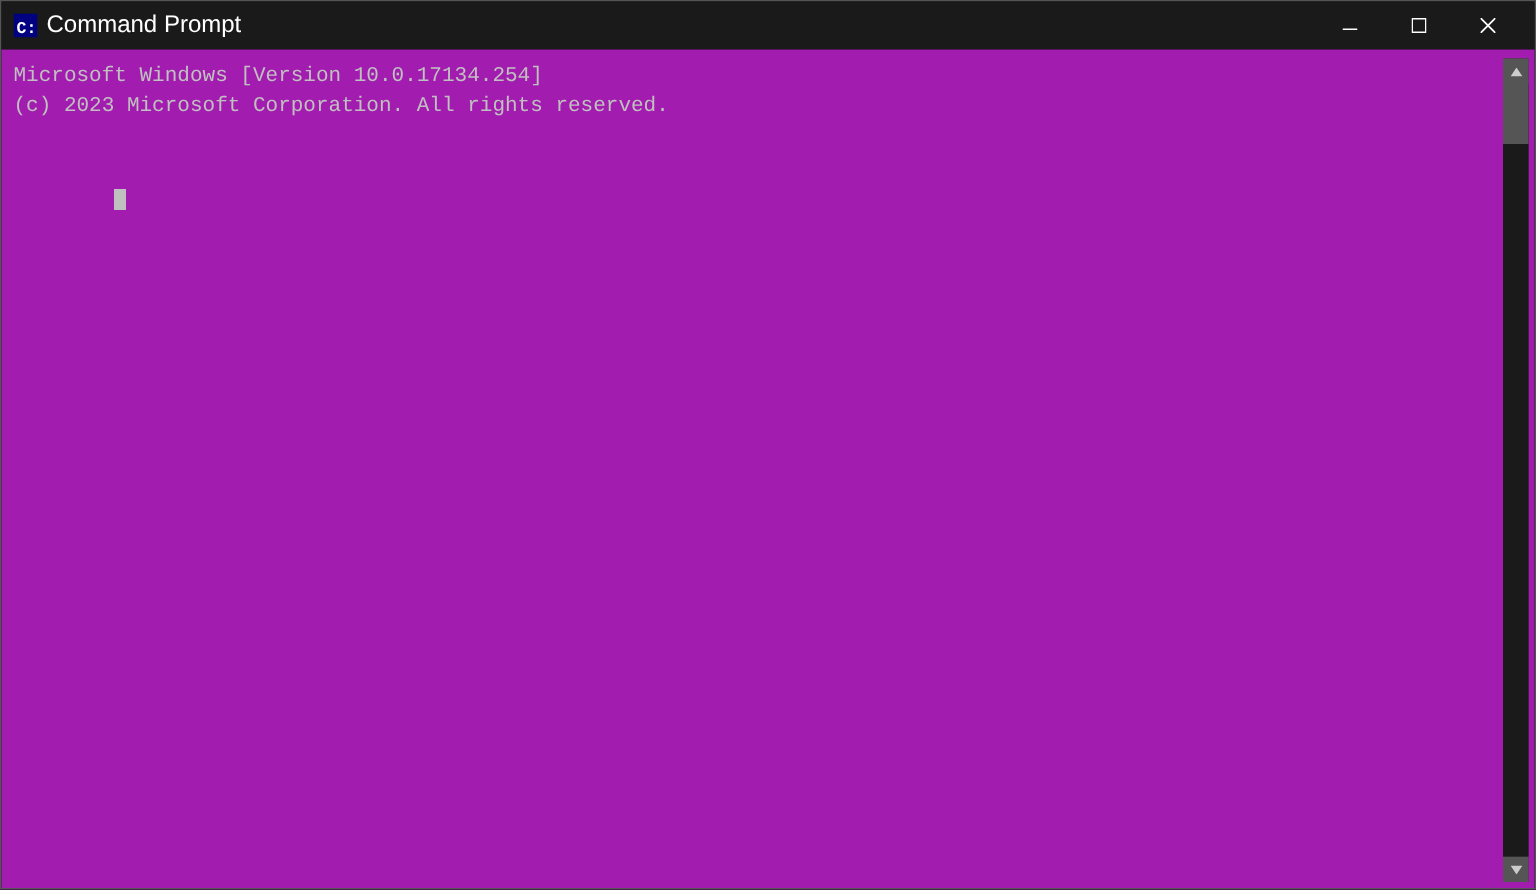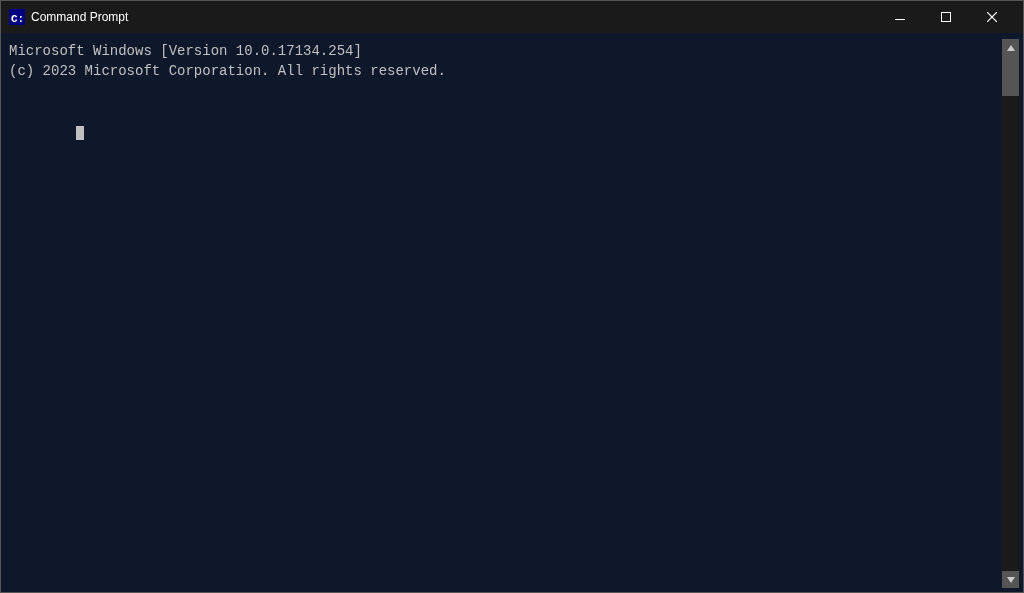--- a/index.html
+++ b/index.html
@@ -43,21 +43,21 @@
       position: relative;
     }
 
     .title-bar-icon svg {
       width: 16px;
       height: 16px;
     }
 
     .title-bar-text {
       color: #ffffff;
-      font-size: 12px;
+      font-size: 16px;
       font-family: 'Segoe UI', Arial, sans-serif;
       flex: 1;
     }
 
     .title-bar-controls {
       display: flex;
       gap: 0;
       margin-left: auto;
     }
 
@@ -73,21 +73,21 @@
       font-family: 'Segoe UI', Arial, sans-serif;
     }
 
     .title-btn svg {
       width: 10px;
       height: 10px;
     }
 
     .console-area {
       flex: 1;
-      background: #0f172a;
+      background: #a21caf;
       color: #c0c0c0;
       font-size: 14px;
       font-family: 'Courier New', Courier, monospace;
       padding: 6px 4px 4px 4px;
       overflow: hidden;
       position: relative;
       display: flex;
     }
 
     .console-content {

